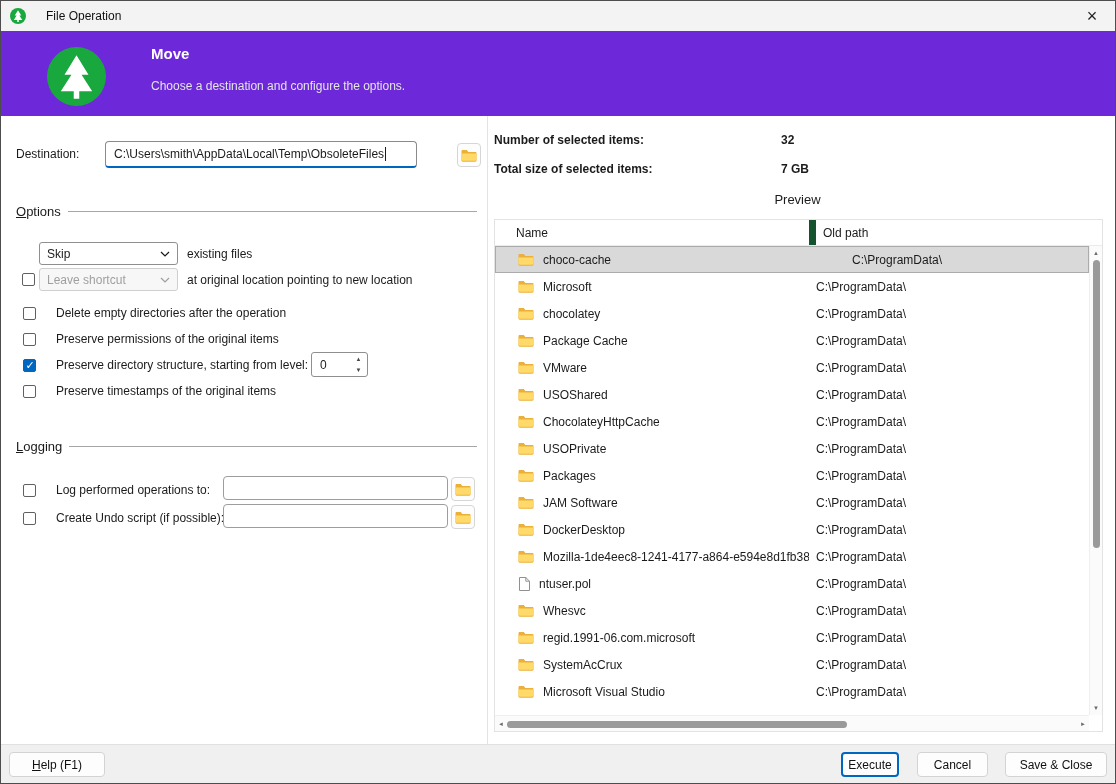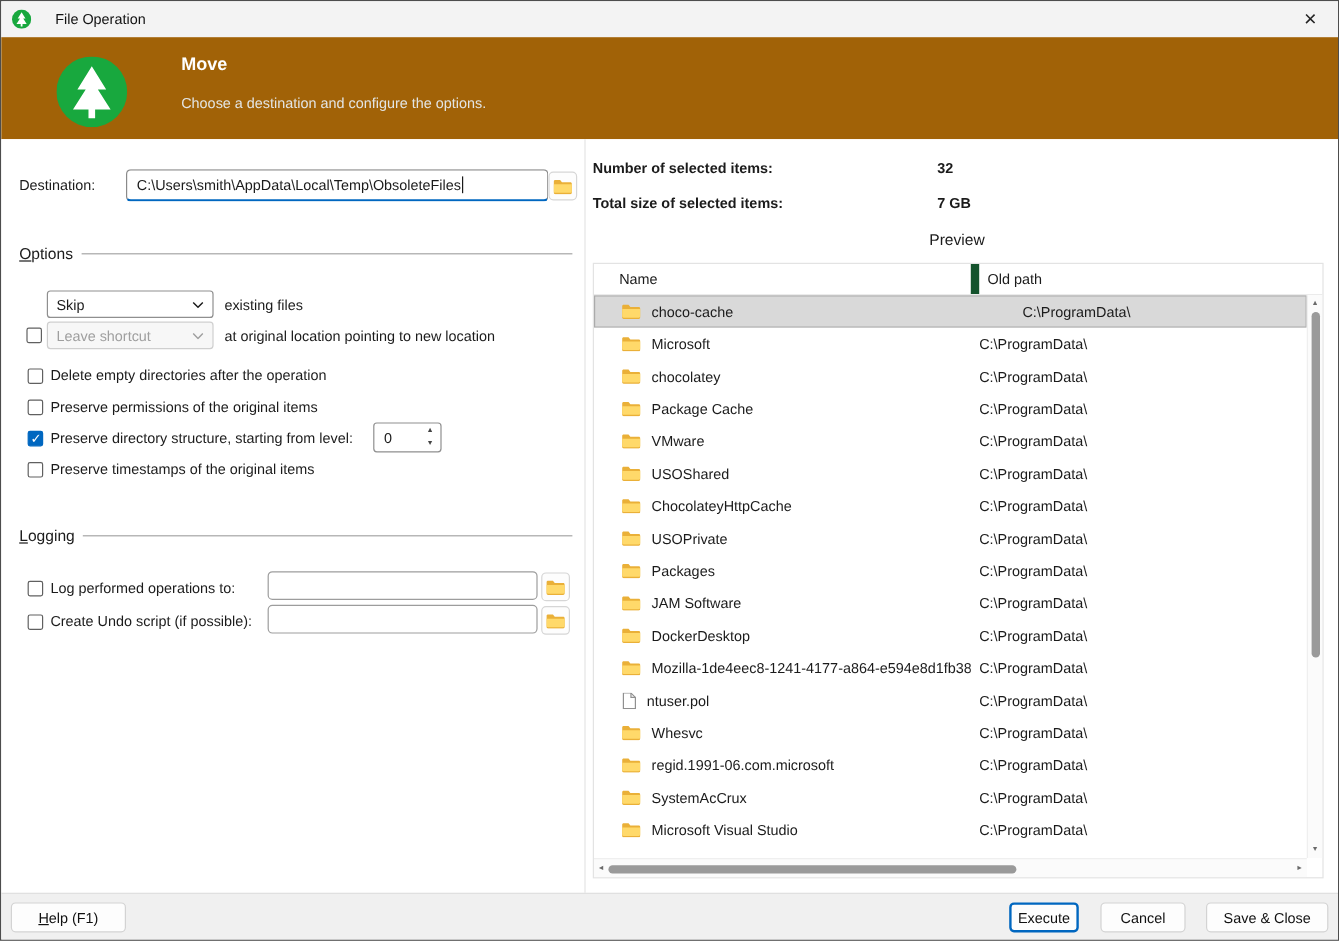--- a/index.html
+++ b/index.html
@@ -12,56 +12,56 @@
 
   
   .titlebar { position:absolute; top:0; left:0; right:0; height:30px; background:#f3f3f3;
               display:flex; align-items:center; padding-left:9px; gap:20px; }
   .titlebar-icon { width:16px; height:16px; display:inline-flex; }
   .title-text { font-size:12px; color:#111; }
   .close-btn { position:absolute; top:0; right:0; width:46px; height:30px;
                display:flex; align-items:center; justify-content:center; font-size:18px; color:#222; }
 
   
-  .header { position:absolute; top:30px; left:0; right:0; height:85px; background:#a16207; }
+  .header { position:absolute; top:30px; left:0; right:0; height:85px; background:#6d28d9; }
   .logo-circle { position:absolute; left:46px; top:16px; width:59px; height:59px; }
   .header-title { position:absolute; left:150px; top:14px; color:#fff; font-size:15px; font-weight:bold; }
   .header-subtitle { position:absolute; left:150px; top:48px; color:#e3e5e4; font-size:12px; }
 
   
   .content { position:absolute; top:115px; left:0; right:0; bottom:39px; background:#fff; }
   .left-panel { position:absolute; left:0; top:0; width:487px; height:100%; border-right:1px solid #e4e4e4; }
   .right-panel { position:absolute; left:488px; top:0; right:0; bottom:0; }
 
   
   .dest-label { position:absolute; left:15px; top:31px; }
   .textbox { border:1px solid #9d9d9d; border-radius:4px; background:#fff;
              display:flex; align-items:center; padding:0 8px; overflow:hidden; white-space:nowrap; }
   .textbox.focused { border-color:#8a8a8a; border-bottom:2px solid #0067c0; }
-  .dest-input { position:absolute; left:104px; top:25px; width:352px; height:27px; }
+  .dest-input { position:absolute; left:104px; top:25px; width:312px; height:27px; }
   .caret { width:1px; height:14px; background:#1a1a1a; margin-left:1px; flex:0 0 auto; }
   .browse-btn { position:absolute; width:24px; height:24px; border:1px solid #d6d6d6; border-radius:4px;
                 background:#fdfdfd; display:flex; align-items:center; justify-content:center; }
   .dest-browse { left:456px; top:27px; }
 
   .group-header { position:absolute; left:15px; right:10px; display:flex; align-items:center; gap:7px; font-size:13px; }
   .group-header .rule { flex:1; height:1px; background:#a6a6a6; }
   .options-header { top:88px; }
   .logging-header { top:323px; }
 
   .row { position:absolute; display:flex; align-items:center; }
   .row-existing { left:38px; top:126px; height:23px; gap:9px; }
   .row-shortcut { left:21px; top:152px; height:23px; gap:4px; }
   .row-shortcut .sfx { margin-left:5px; }
   .dropdown { width:139px; height:23px; border:1px solid #8f8f8f; border-radius:3px; background:#fff;
               display:flex; align-items:center; justify-content:space-between; padding:0 7px; flex:0 0 auto; color:#1b1b1b; }
   .dropdown.disabled { background:#f7f7f7; border-color:#cfcfcf; color:#9f9f9f; }
   .chev { display:inline-flex; }
 
-  .cbrow { left:22px; gap:6px; height:16px; }
+  .cbrow { left:22px; gap:20px; height:16px; }
   .cb { width:13px; height:13px; border:1px solid #606060; border-radius:2px; background:#fff;
         flex:0 0 auto; position:relative; }
   .cb.checked { background:#0067c0; border-color:#0067c0; }
   .cb.checked::after { content:"✓"; position:absolute; left:1.5px; top:-1px; color:#fff; font-size:11px; }
 
   .spin { position:absolute; left:310px; top:236px; width:57px; height:25px; border:1px solid #8f8f8f;
           border-radius:3px; background:#fff; display:flex; overflow:hidden; }
   .spin-val { flex:1; display:flex; align-items:center; padding-left:8px; }
   .spin-btns { width:17px; display:flex; flex-direction:column; }
   .spin-btns div { flex:1; display:flex; align-items:center; justify-content:center; font-size:6px; color:#444; }

